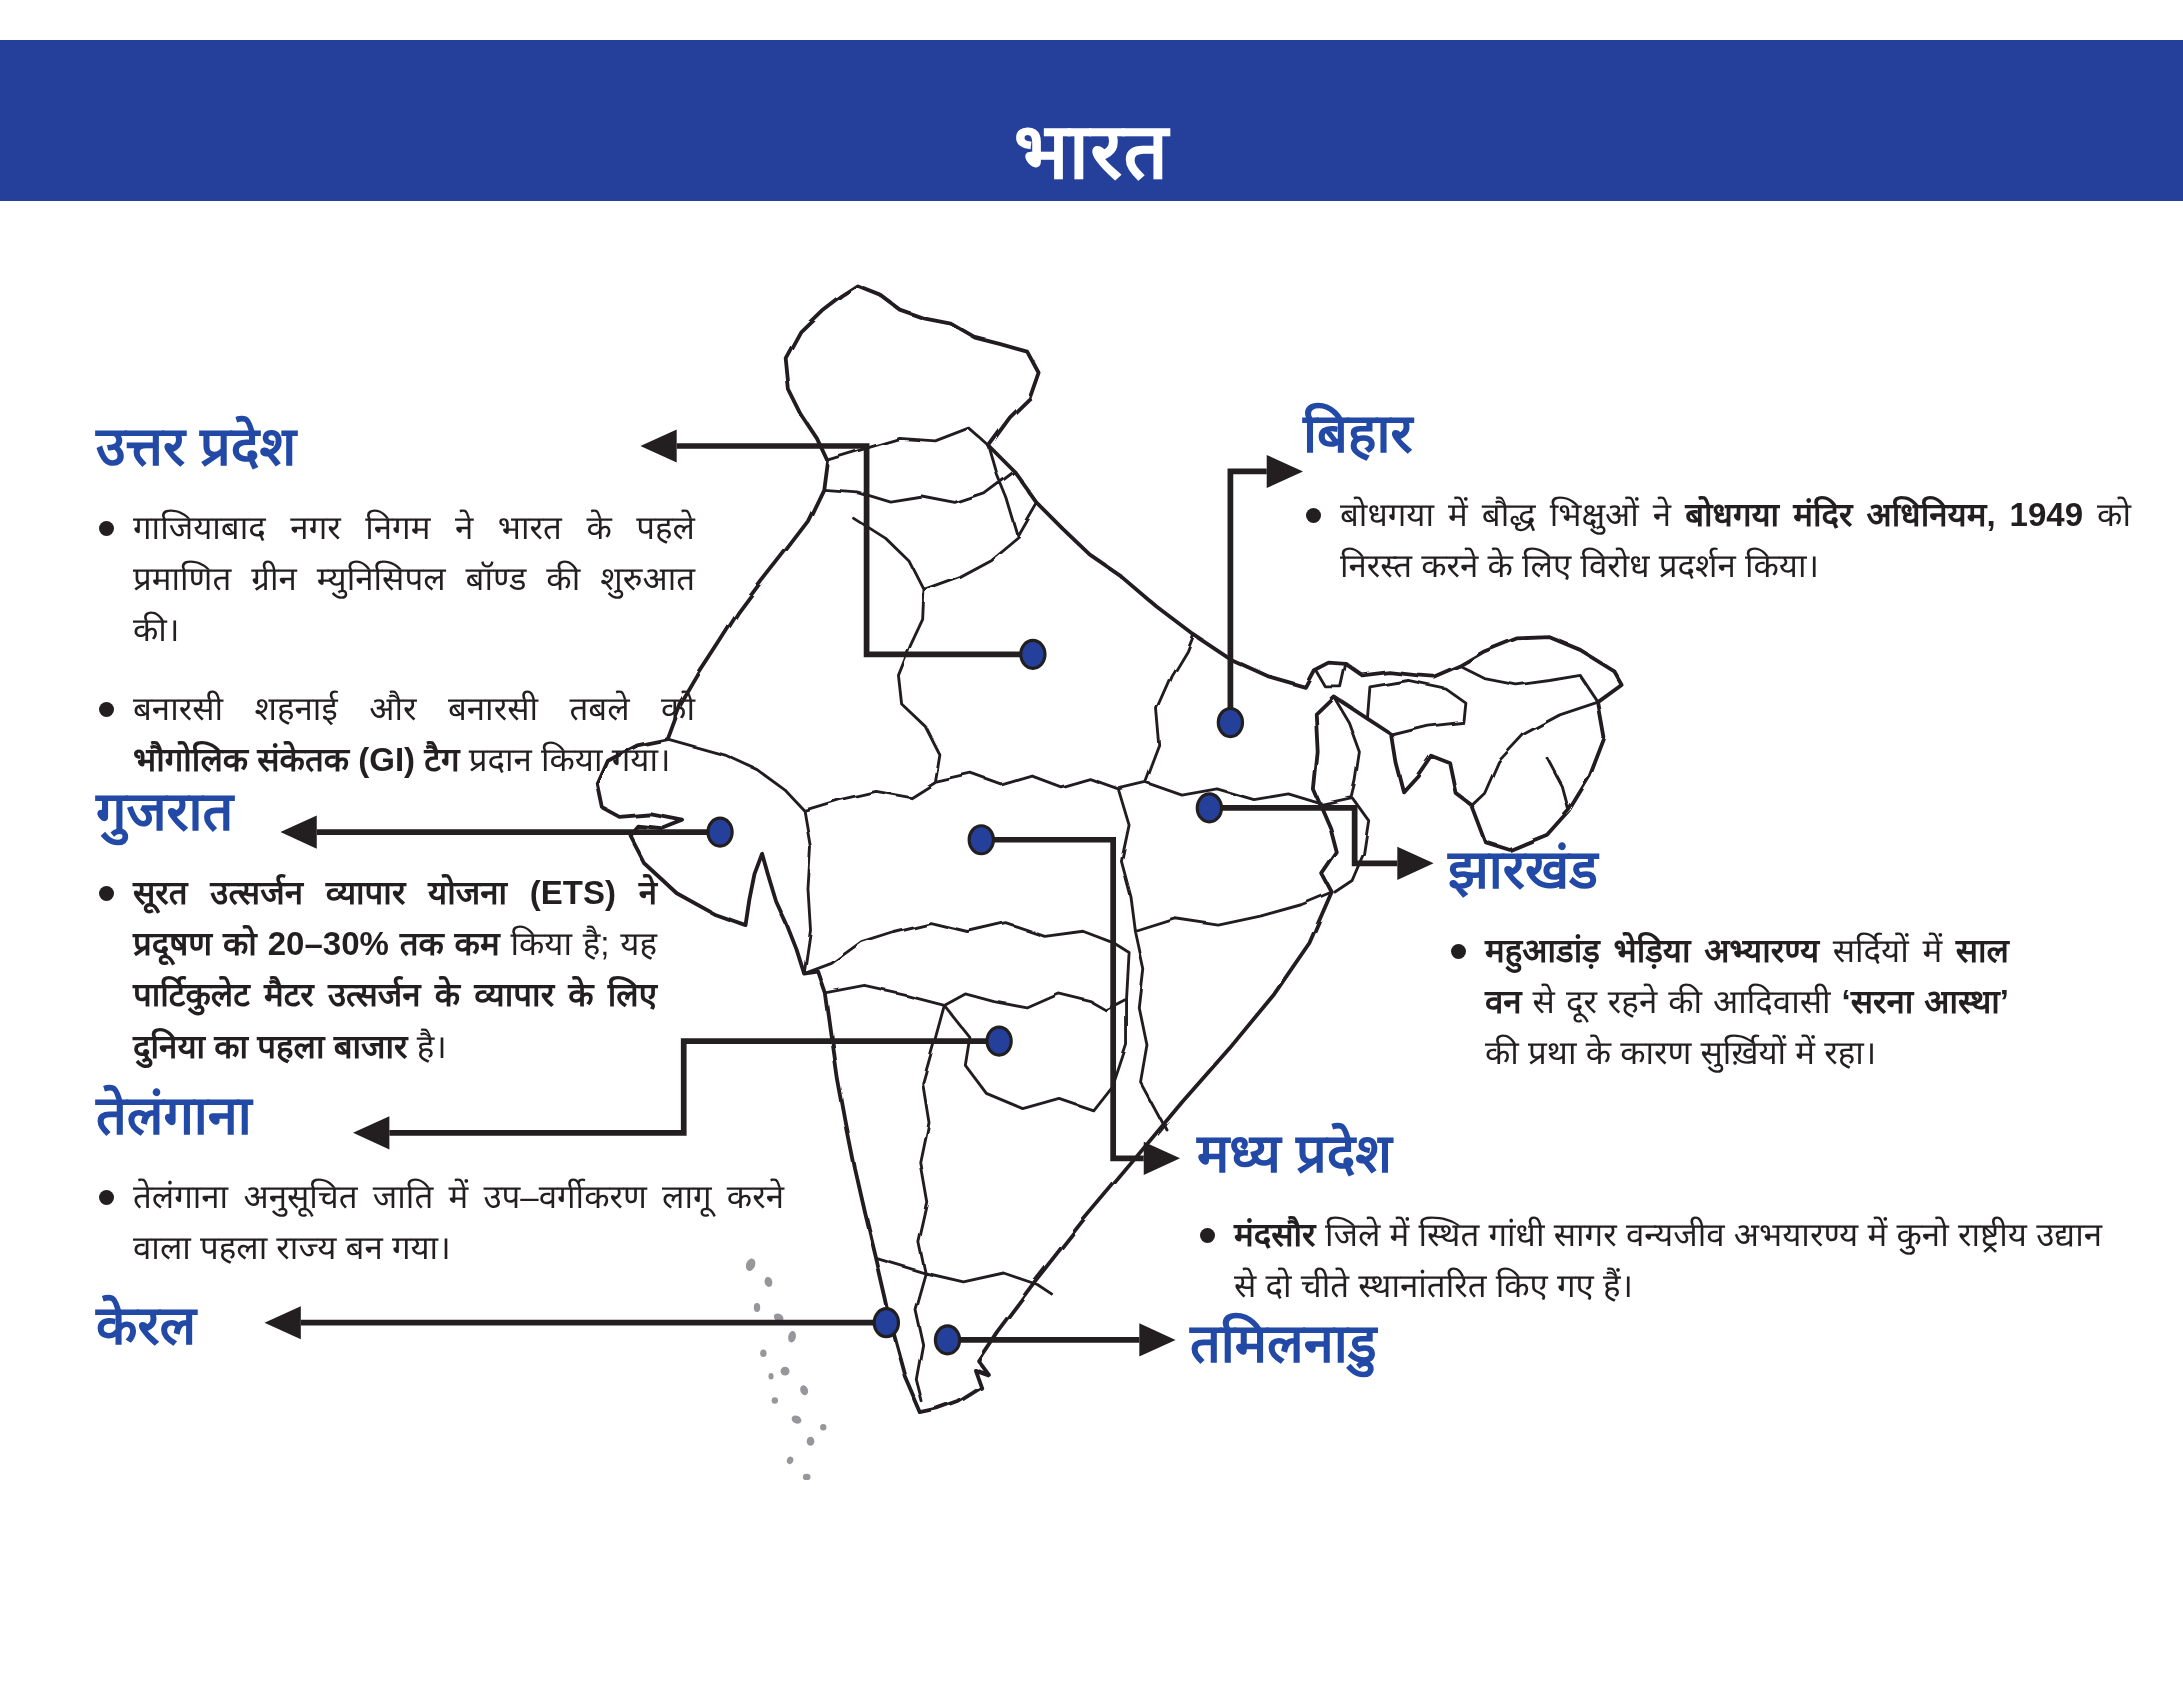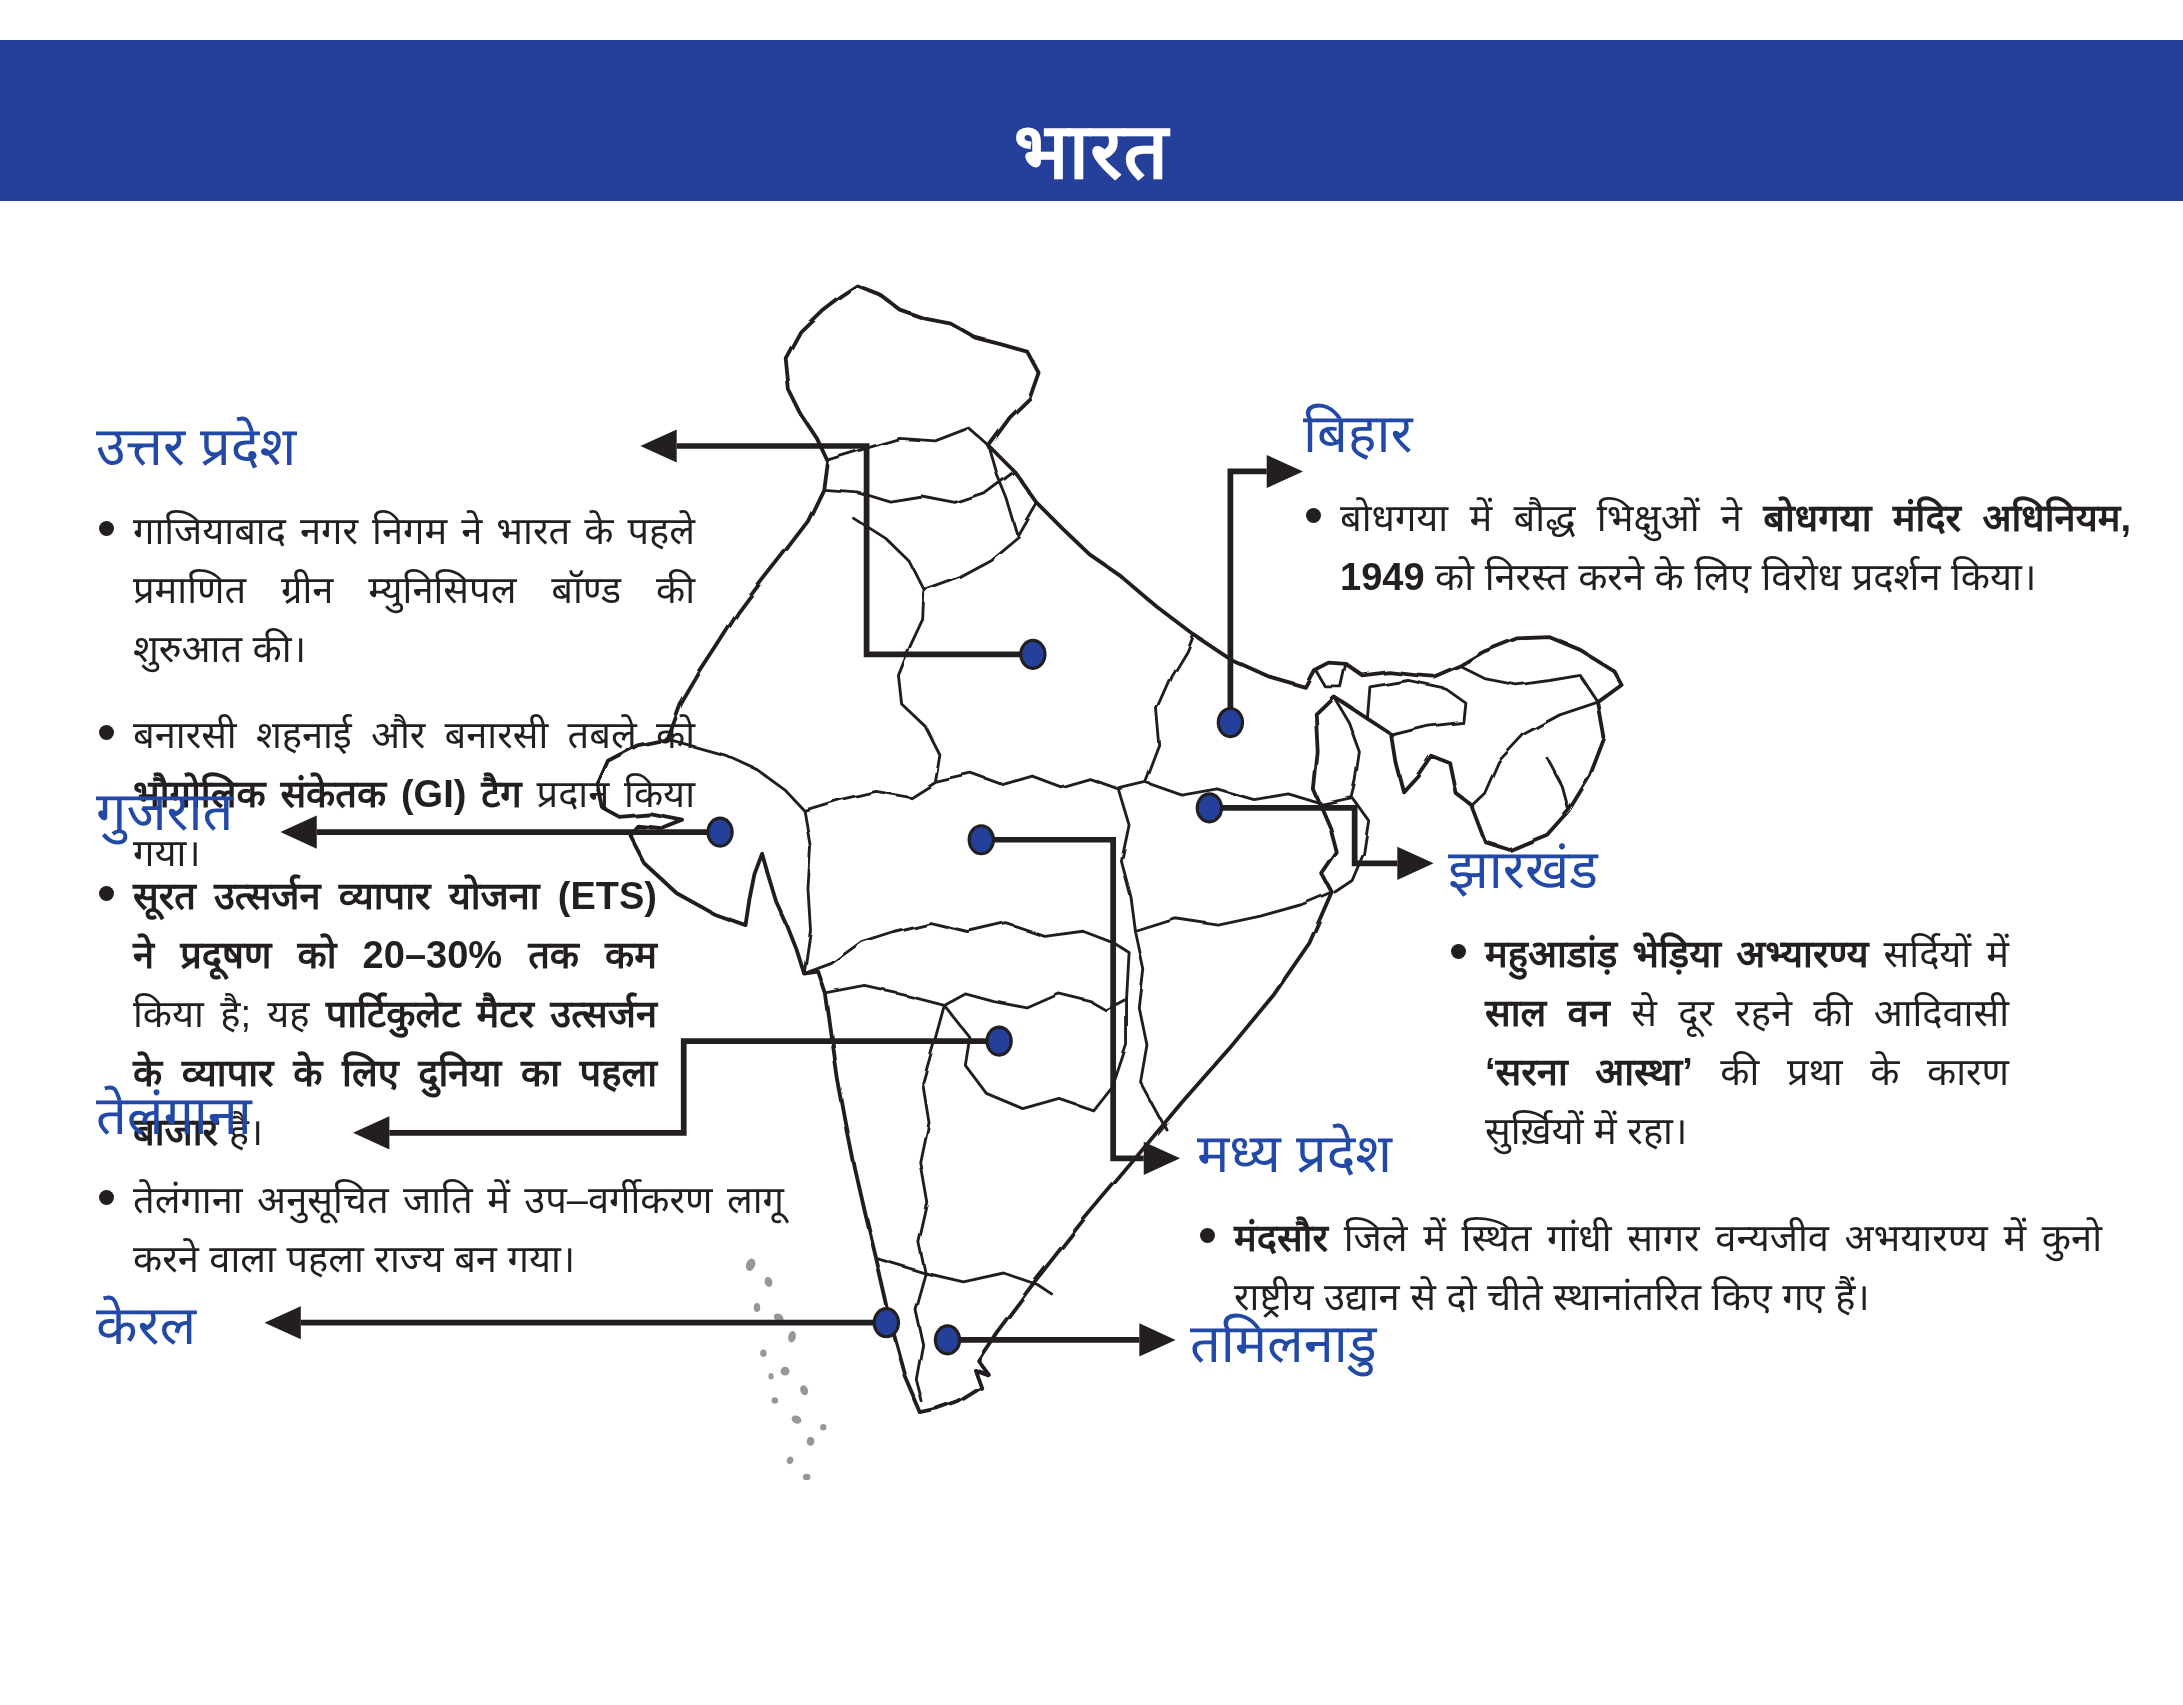--- a/index.html
+++ b/index.html
@@ -15,29 +15,29 @@
     background:#24409A;
     display:flex;align-items:flex-end;justify-content:center;
   }
   .header h1{
     margin:0;color:#ffffff;font-size:78px;font-weight:bold;letter-spacing:1.3px;
   }
   #map{position:absolute;left:0;top:0;}
   .block{position:absolute;}
   .block h2{
     margin:0 0 21.7px 0;
-    font-size:54px;line-height:1.25;font-weight:normal;
+    font-size:54px;line-height:1.25;font-weight:bold;
     color:#2149A5;
   }
   .block ul{list-style:none;margin:0;padding:0;}
   .block li{
     position:relative;
     padding-left:37px;
     margin-bottom:27px;
-    font-size:38px;line-height:1.55;
+    font-size:33px;line-height:1.55;
     color:#231F20;
     text-align:justify;
   }
   .block li::before{
     content:"";
     position:absolute;left:2.5px;top:19px;
     width:15.3px;height:15.3px;border-radius:50%;
     background:#231F20;
   }
   .block li b{font-weight:bold;}

